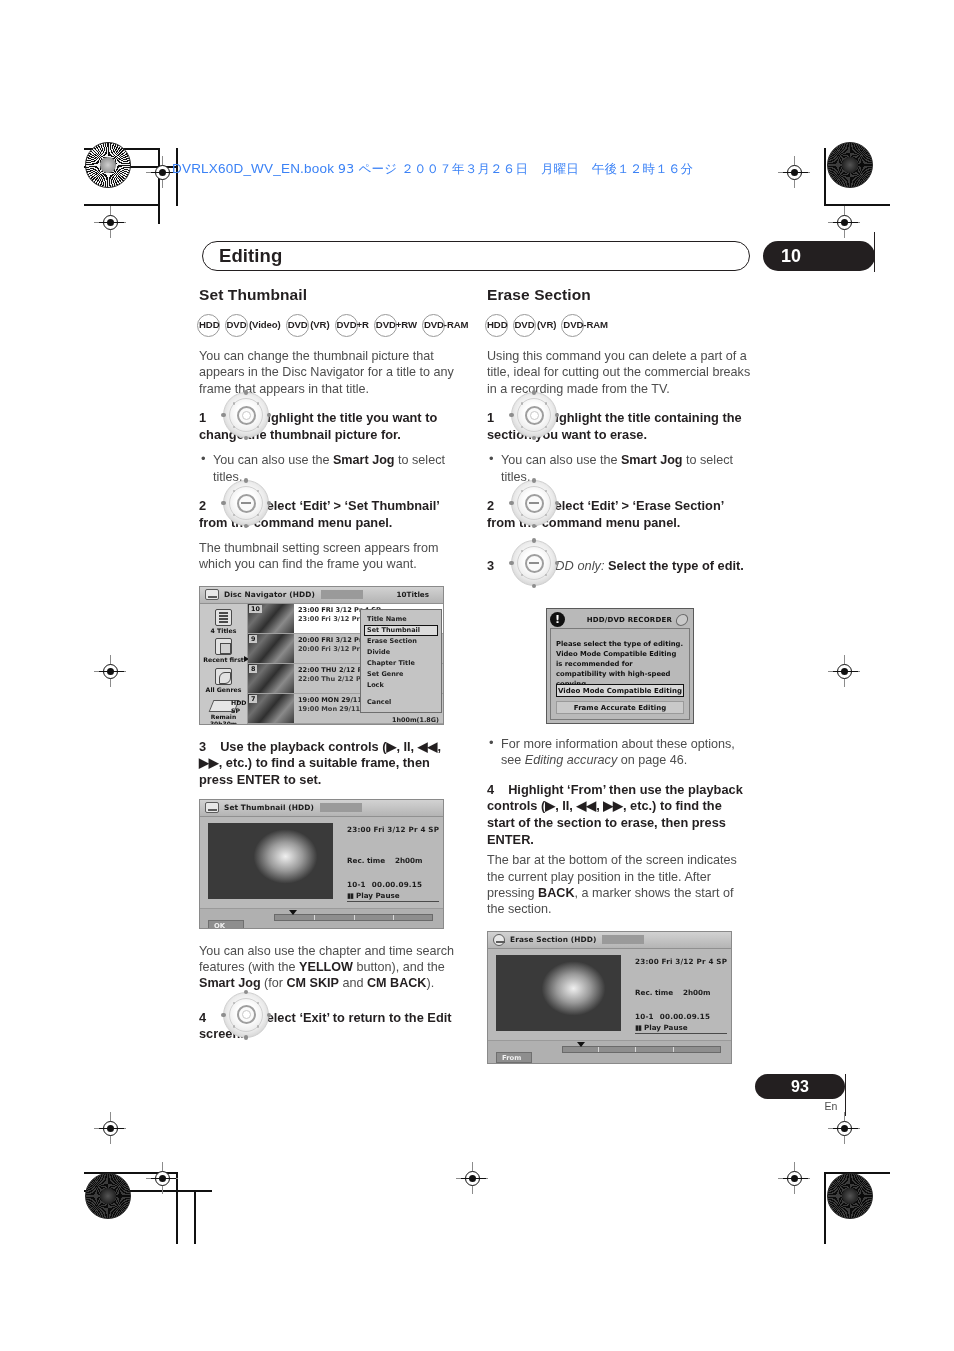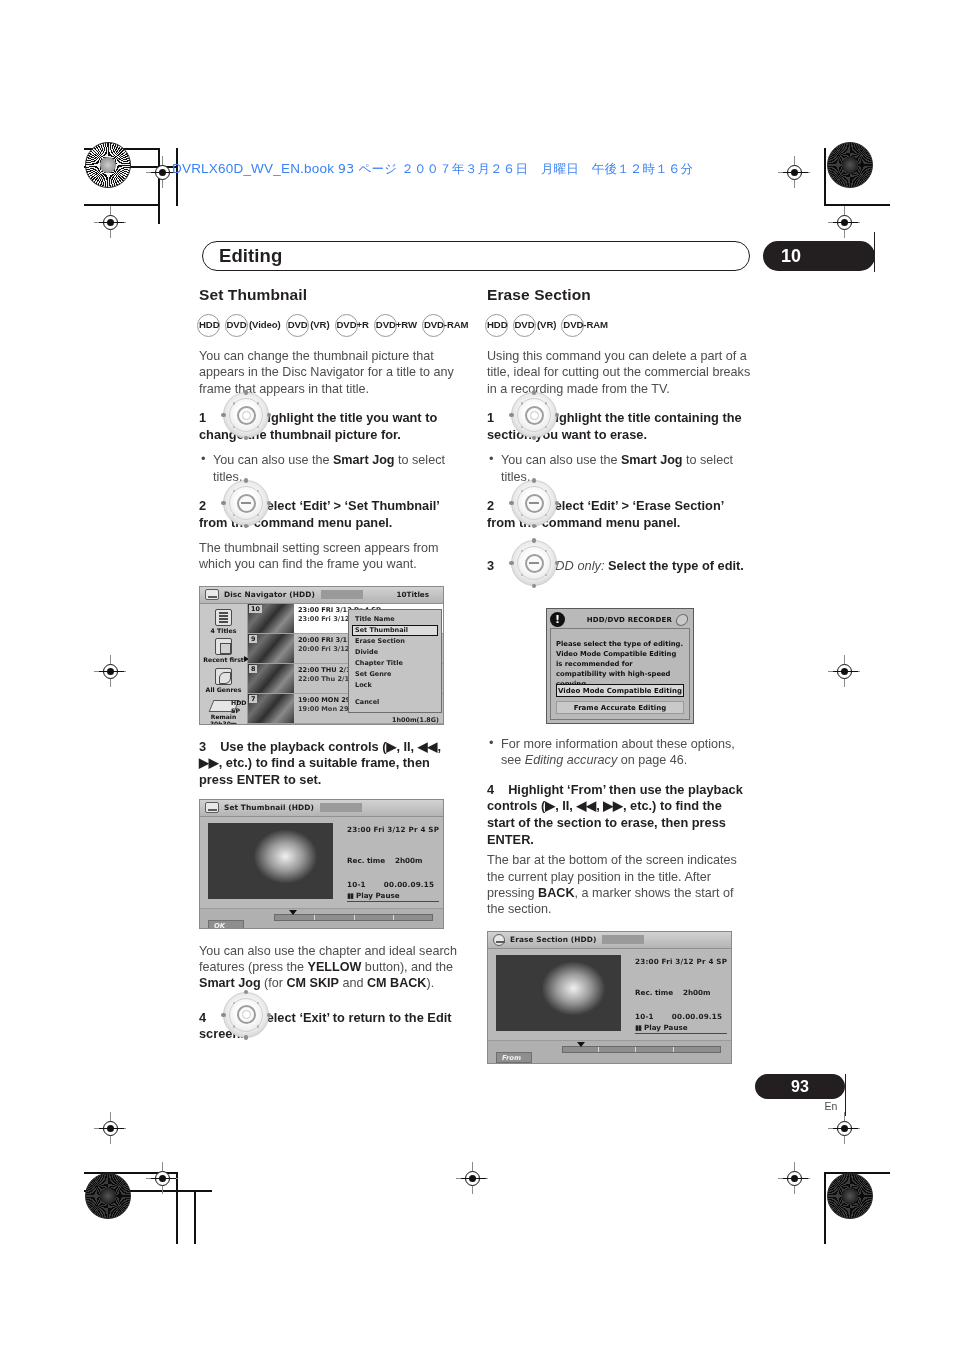--- a/index.html
+++ b/index.html
@@ -310,21 +310,21 @@
     font-size: 6.6px; line-height: 9.5px;
     color: #1d1d1d; font-weight: bold;
     white-space: nowrap; overflow: hidden;
   }
   .nav-row.alt .nav-rowtext { background: #c2c2c2; }
   .nav-row .sub { color: #3a3a3a; }
 
   .nav-menu {
     position: absolute;
     right: 1px; top: 5px;
-    width: 94px;
+    width: 82px;
     background: #c4c4c4;
     border: 1px solid #6e6e6e;
     padding: 4px 3px;
   }
   .nav-menu-item {
     font-size: 6.5px; font-weight: bold; color: #1d1d1d;
     padding: 1.5px 3px; line-height: 8px;
     white-space: nowrap;
   }
   .nav-menu-item.sel {
@@ -356,42 +356,41 @@
     flex: none;
   }
   .prev-info {
     flex: 1; padding-left: 14px; position: relative;
     font-size: 7.2px; font-weight: bold; color: #1d1d1d;
   }
   .prev-line1 { margin-top: 2px; letter-spacing: 0.2px; }
   .prev-rec { margin-top: 22px; }
   .prev-rec .rlbl { display: inline-block; width: 48px; }
   .prev-ts { position: absolute; left: 14px; bottom: 19px; letter-spacing: 0.2px; }
-  .prev-ts .tsnum { margin-left: 18px; }
+  .prev-ts .tsnum { margin-left: 6px; }
   .prev-play {
     position: absolute; left: 14px; bottom: 6px;
     border-bottom: 1px solid #4a4a4a;
     padding-bottom: 1px; width: 92px;
   }
   .prev-play .pp { letter-spacing: -1px; margin-right: 3px; }
 
   .prev-bottom {
     background: #b0b0b0;
     border-top: 1px solid #9a9a9a;
     padding: 4px 8px 5px 8px;
     position: relative;
   }
   .prev-btn {
     display: inline-block;
     font-size: 6.8px; font-weight: bold; color: #1d1d1d;
     background: #d6d6d6;
     border: 1px solid #6f6f6f;
     padding: 0.5px 5px;
     min-width: 36px;
-    font-style: italic;
   }
   .prev-btn.dark { background: #8e8e8e; color: #f0f0f0; }
   .prev-track {
     position: absolute;
     left: 74px; right: 10px; height: 7px;
     background: #8e8e8e;
     border: 1px solid #6a6a6a;
   }
   .prev-track .seg {
     position: absolute; top: 0; bottom: 0; width: 1px; background: #d8d8d8;
@@ -746,21 +745,21 @@
         <div class="seg" style="left:25%"></div>
           <div class="seg" style="left:50%"></div>
           <div class="seg" style="left:75%"></div>
         <div class="prev-marker"></div>
       </div>
       
     </div>
   </div>
 
   <p class="body">
-    <span>You can also use the chapter and ideal search features (press the </span><b>YELLOW</b><span> button), and the </span><b>Smart Jog</b><span> (for </span><b>CM SKIP</b><span> and </span><b>CM BACK</b><span>).</span>
+    <span>You can also use the chapter and time search features (with the </span><b>YELLOW</b><span> button), and the </span><b>Smart Jog</b><span> (for </span><b>CM SKIP</b><span> and </span><b>CM BACK</b><span>).</span>
   </p>
 
   <div class="step" style="margin-top:18px;">
     <div class="jog">
       <div class="outer-ring"></div>
       <div class="nub n"></div>
         <div class="nub s"></div>
         <div class="nub w"></div>
         <div class="nub e"></div>
       <div class="dot" style="left:9px;  top:9px;"></div>

